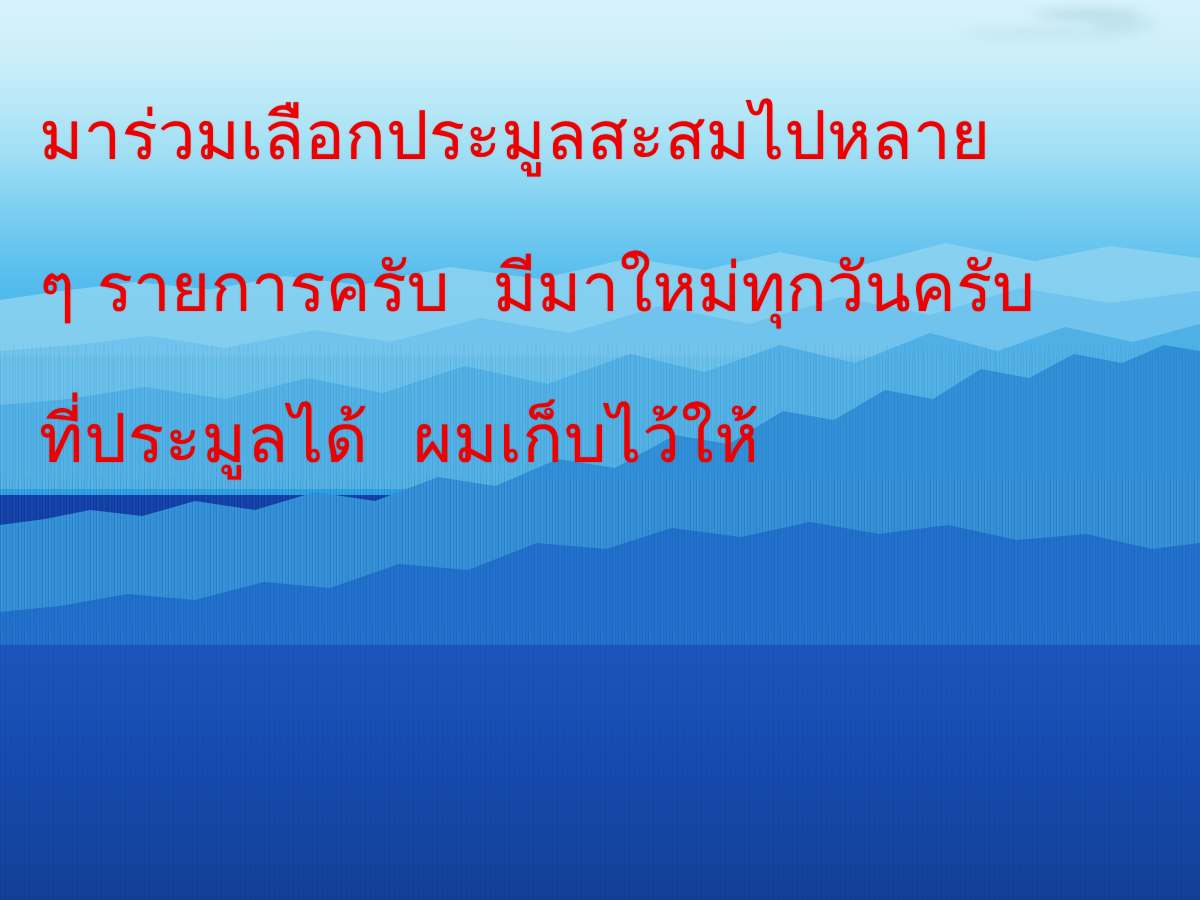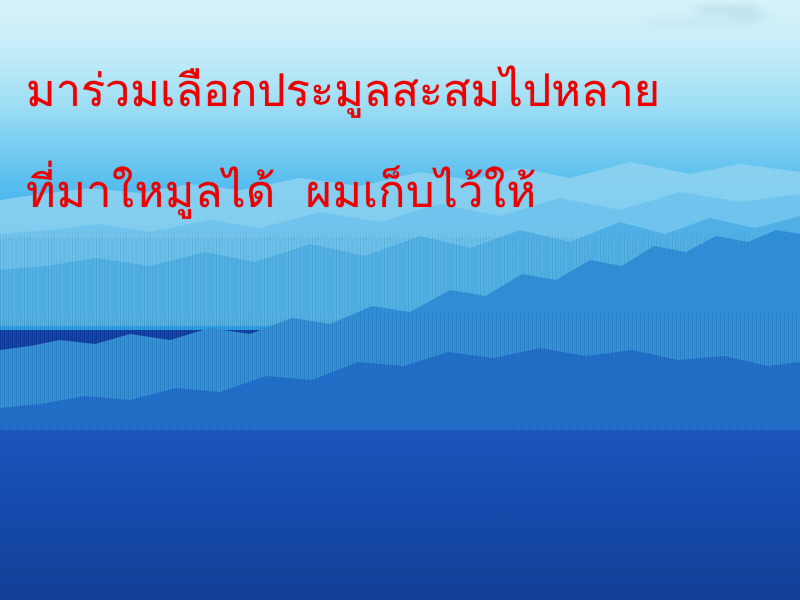--- a/index.html
+++ b/index.html
@@ -150,16 +150,17 @@
     </div>
     <div class="forest" style="top:318px; height:158px; opacity:.5;"></div>
 
     <div class="base"></div>
     <div class="forest" style="top:420px; height:180px; opacity:.30;"></div>
 
   </div>
 
   <div id="caption">
     <div class="line l1">มาร่วมเลือกประมูลสะสมไปหลาย</div>
-    <div class="line l3">ที่มาใหมูลได้  ผมเก็บไว้ให้</div>
+    <div class="line l2">ๆ รายการครับ  มีมาใหม่ทุกวันครับ</div>
+    <div class="line l3">ที่ประมูลได้  ผมเก็บไว้ให้</div>
   </div>
 
 </div>
 
 </body></html>

